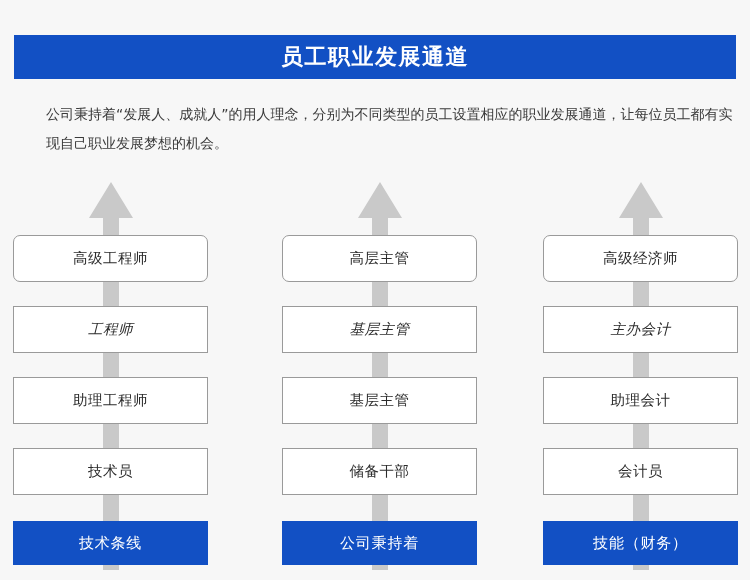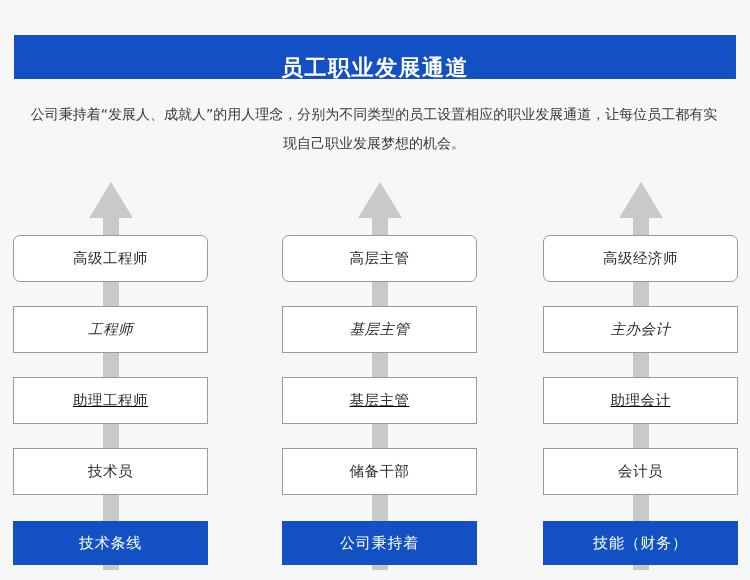--- a/index.html
+++ b/index.html
@@ -23,41 +23,41 @@
 
   
   .banner {
     position: absolute;
     left: 14px;
     top: 35px;
     width: 722px;
     height: 44px;
     background: #1250c4;
     display: flex;
-    align-items: flex-end;
+    align-items: center;
     justify-content: center;
   }
   .banner-title {
     color: #ffffff;
     font-size: 22px;
     font-weight: bold;
     letter-spacing: 1.5px;
     line-height: 1;
   }
 
   
   .intro {
     position: absolute;
-    left: 24px;
+    left: 46px;
     top: 100px;
     width: 700px;
     font-size: 14px;
     color: #3a3a3a;
     line-height: 29px;
-    text-align: center;
+    text-align: left;
   }
 
   
   .columns {
     position: absolute;
     left: 0;
     top: 178px;
     width: 750px;
     height: 392px;
   }
@@ -98,21 +98,21 @@
     z-index: 2;
   }
   .step-label {
     font-size: 14.5px;
     color: #2b2b2b;
     letter-spacing: 0.5px;
     line-height: 1;
   }
   .step-0 { top: 57px; border-radius: 7px; }
   .step-1 { top: 128px; font-style: italic; }
-  .step-2 { top: 199px; text-decoration: underline; }
+  .step-2 { top: 199px; }
   .step-3 { top: 270px; }
 
   .base {
     position: absolute;
     left: 0;
     top: 343px;
     width: 195px;
     height: 44px;
     background: #1250c4;
     display: flex;

